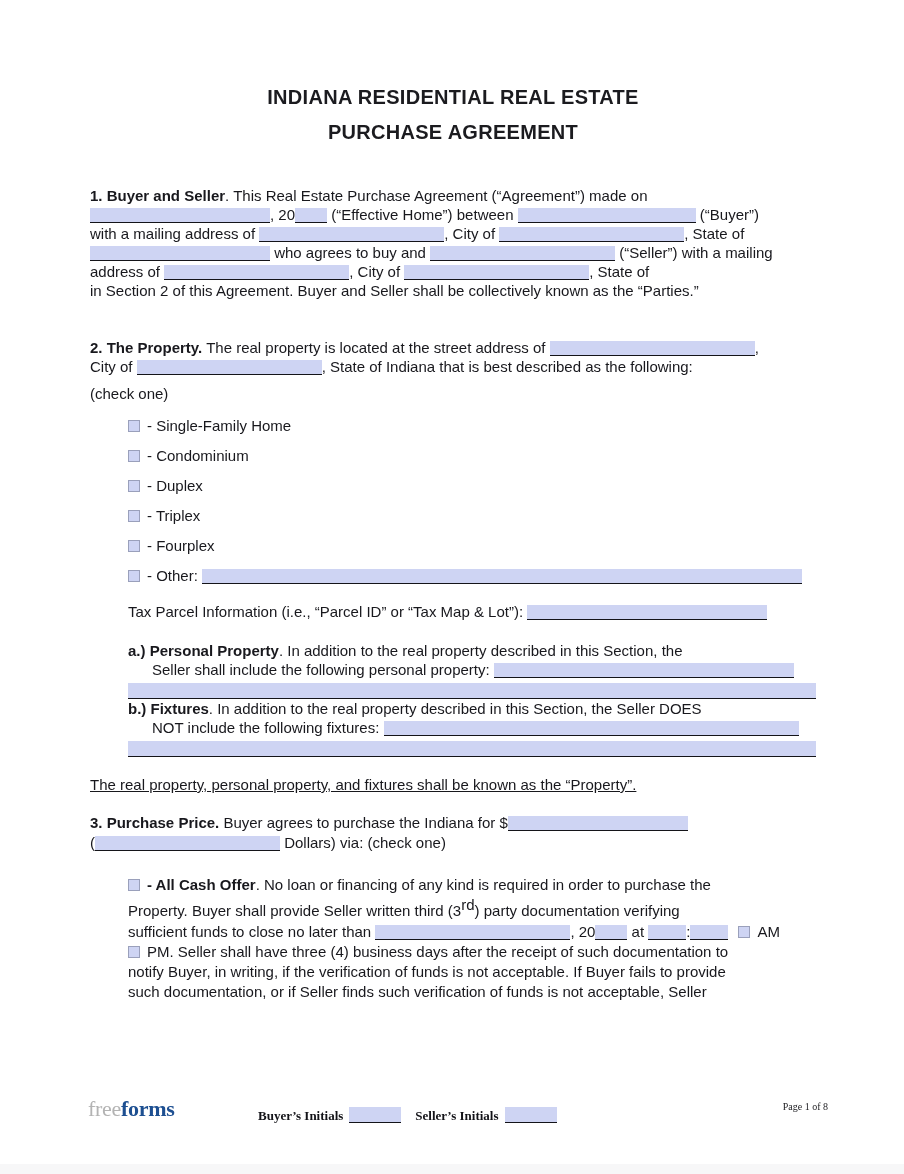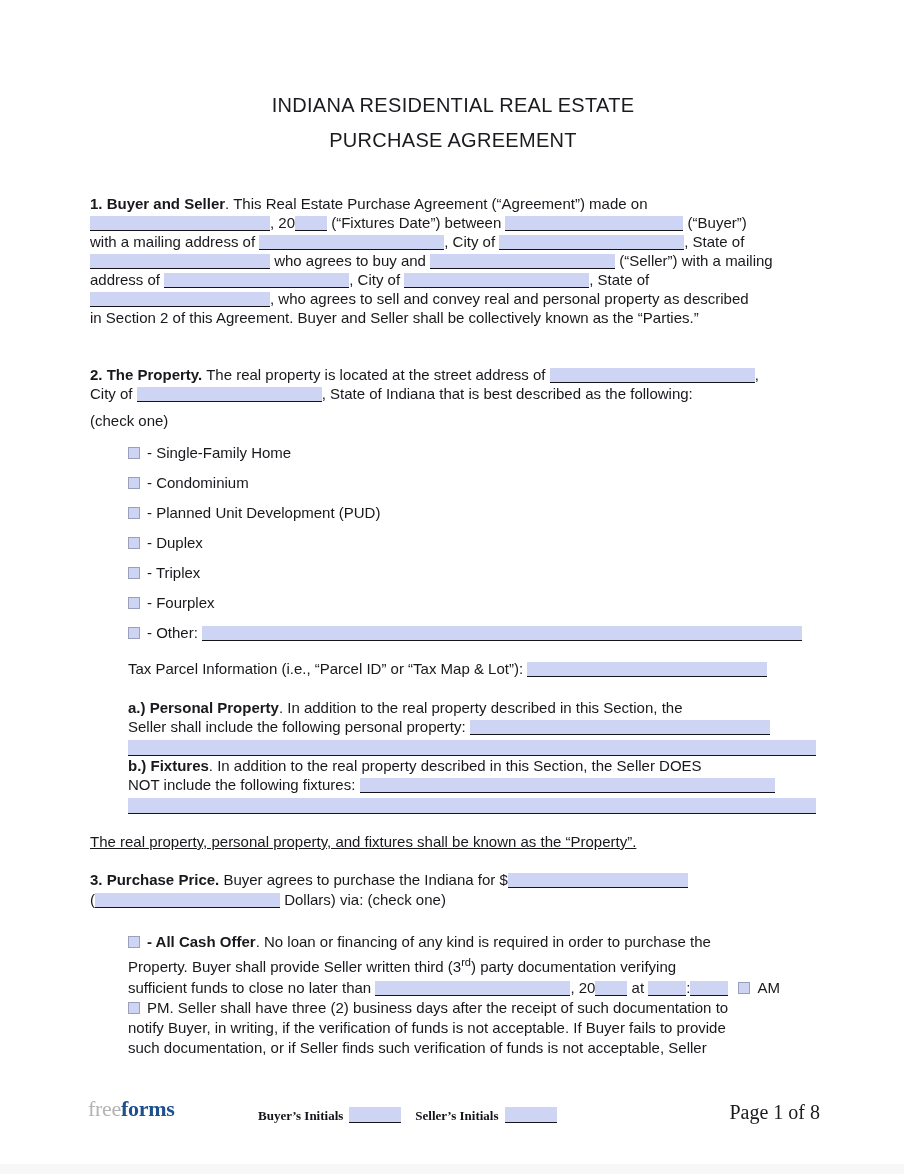--- a/index.html
+++ b/index.html
@@ -1,87 +1,85 @@
 <!DOCTYPE html>
 <html><head>
 <meta charset="utf-8">
 <style>
   html,body{margin:0;padding:0;background:#fff;}
   .page{position:relative;width:904px;height:1174px;background:#ffffff;overflow:hidden;
         font-family:"Liberation Sans",sans-serif;color:#18181d;}
   .content{padding:80px 88px 0 90px;}
-  .doc-title{text-align:center;font-size:20px;font-weight:normal;line-height:35px;
-             letter-spacing:.3px;color:#1b1b1f;margin:8px 0 36px 0;}
+  .doc-title{text-align:center;font-size:20px;font-weight:bold;line-height:35px;
+             letter-spacing:.3px;color:#1b1b1f;margin:0 0 36px 0;}
   .line{white-space:pre;font-size:15px;line-height:19px;}
   .para{margin:0;}
   .sec2{margin-top:38px;}
   .check-one{margin-top:8px;}
   .ind{margin-left:38px;}
   .chk-list{margin-top:13px;}
   .chk-item{margin-bottom:11px;}
   .tax-line{margin-top:17px;}
   .item-a{margin-top:20px;}
   .item-b{margin-top:0;}
-  .ml24{}
+  .ml24{margin-left:24px;}
   .note{margin-top:18px;text-decoration:underline;}
   .sec3{margin-top:19px;}
   .sec3 .line{line-height:20px;}
   .cash{margin-top:22px;}
   .cash .line{line-height:20.3px;}
   .fld{display:inline-block;height:14px;background:#ced4f3;
        border-bottom:1.5px solid #141419;vertical-align:-3px;}
   .fld-line{height:15px;background:#ced4f3;border-bottom:1.5px solid #141419;margin-top:4px;}
   .w32{width:32px;}.w38{width:38px;}.w178{width:178px;}.w180{width:180px;}
   .w185{width:185px;}.w195{width:195px;}.w205{width:205px;}.w240{width:240px;}
   .w300{width:300px;}.w415{width:415px;}.w600{width:600px;}
   .cb{display:inline-block;width:12px;height:12px;background:#ced4f3;
       border:1px solid #9aa0bb;box-sizing:border-box;vertical-align:-1px;margin-right:7px;}
   .cb-mid{margin-left:10px;}
-  sup{font-size:11px;}
+  sup{font-size:15px;}
   .footer{position:absolute;left:0;top:1090px;width:100%;height:50px;font-family:Liberation Serif, serif;}
   .logo{position:absolute;left:88px;top:6px;font-size:22px;letter-spacing:-.3px;}
   .logo-free{color:#b3b3b3;font-weight:normal;}
   .logo-forms{color:#1d4f91;font-weight:bold;}
   .initials{position:absolute;left:258px;top:17px;font-size:13px;font-weight:bold;
             white-space:pre;color:#131318;}
   .fld-init{width:52px;height:15px;margin:0 14px 0 6px;vertical-align:-3px;}
   .fld-init:last-child{margin-right:0;}
-  .pagenum{position:absolute;right:84px;top:11px;font-size:20px;color:#1b1b1f;}
+  .pagenum{position:absolute;right:76px;top:11px;font-size:10px;color:#1b1b1f;}
   .page-edge{position:absolute;left:0;bottom:0;width:100%;height:10px;background:#f7f7f8;}
 </style>
 </head>
 <body>
 
 <div class="page">
   <div class="content">
 
     <div class="doc-title">
       <div>INDIANA RESIDENTIAL REAL ESTATE</div>
       <div>PURCHASE AGREEMENT</div>
     </div>
 
     <div class="para">
       <div class="line"><b>1. Buyer and Seller</b><span>. This Real Estate Purchase Agreement (“Agreement”) made on</span></div>
-      <div class="line"><span class="fld w180"></span><span>, 20</span><span class="fld w32"></span><span> (“Fixtures Date”) between </span><span class="fld w178"></span><span> (“Buyer”)</span></div>
+      <div class="line"><span class="fld w180"></span><span>, 20</span><span class="fld w32"></span><span> (“Effective Home”) between </span><span class="fld w178"></span><span> (“Buyer”)</span></div>
       <div class="line"><span>with a mailing address of </span><span class="fld w185"></span><span>, City of </span><span class="fld w185"></span><span>, State of</span></div>
       <div class="line"><span class="fld w180"></span><span> who agrees to buy and </span><span class="fld w185"></span><span> (“Seller”) with a mailing</span></div>
       <div class="line"><span>address of </span><span class="fld w185"></span><span>, City of </span><span class="fld w185"></span><span>, State of</span></div>
-      <div class="line"><span class="fld w180"></span><span>, who agrees to sell and convey real and personal property as described</span></div>
       <div class="line"><span>in Section 2 of this Agreement. Buyer and Seller shall be collectively known as the “Parties.”</span></div>
     </div>
 
     <div class="para sec2">
       <div class="line"><b>2. The Property.</b><span> The real property is located at the street address of </span><span class="fld w205"></span><span>,</span></div>
       <div class="line"><span>City of </span><span class="fld w185"></span><span>, State of Indiana that is best described as the following:</span></div>
       <div class="line check-one">(check one)</div>
 
       <div class="chk-list ind">
         <div class="line chk-item"><span class="cb"></span><span>- Single-Family Home</span></div>
         <div class="line chk-item"><span class="cb"></span><span>- Condominium</span></div>
-        <div class="line chk-item"><span class="cb"></span><span>- Planned Unit Development (PUD)</span></div>
         <div class="line chk-item"><span class="cb"></span><span>- Duplex</span></div>
         <div class="line chk-item"><span class="cb"></span><span>- Triplex</span></div>
         <div class="line chk-item"><span class="cb"></span><span>- Fourplex</span></div>
         <div class="line chk-item"><span class="cb"></span><span>- Other: </span><span class="fld w600"></span></div>
       </div>
 
       <div class="line tax-line ind"><span>Tax Parcel Information (i.e., “Parcel ID” or “Tax Map &amp; Lot”): </span><span class="fld w240"></span></div>
 
       <div class="item-a ind">
         <div class="line"><b>a.) </b><b>Personal Property</b><span>. In addition to the real property described in this Section, the</span></div>
@@ -100,21 +98,21 @@
 
     <div class="para sec3">
       <div class="line"><b>3. Purchase Price.</b><span> Buyer agrees to purchase the Indiana for $</span><span class="fld w180"></span></div>
       <div class="line"><span>(</span><span class="fld w185"></span><span> Dollars) via: (check one)</span></div>
     </div>
 
     <div class="cash ind">
       <div class="line"><span class="cb"></span><b>- All Cash Offer</b><span>. No loan or financing of any kind is required in order to purchase the</span></div>
       <div class="line"><span>Property. Buyer shall provide Seller written third (3</span><sup>rd</sup><span>) party documentation verifying</span></div>
       <div class="line"><span>sufficient funds to close no later than </span><span class="fld w195"></span><span>, 20</span><span class="fld w32"></span><span> at </span><span class="fld w38"></span><span>:</span><span class="fld w38"></span><span class="cb cb-mid"></span><span>AM</span></div>
-      <div class="line"><span class="cb"></span><span>PM. Seller shall have three (2) business days after the receipt of such documentation to</span></div>
+      <div class="line"><span class="cb"></span><span>PM. Seller shall have three (4) business days after the receipt of such documentation to</span></div>
       <div class="line"><span>notify Buyer, in writing, if the verification of funds is not acceptable. If Buyer fails to provide</span></div>
       <div class="line"><span>such documentation, or if Seller finds such verification of funds is not acceptable, Seller</span></div>
     </div>
 
   </div>
 
   <div class="footer">
     <div class="logo"><span class="logo-free">free</span><span class="logo-forms">forms</span></div>
     <div class="initials"><span>Buyer’s Initials</span><span class="fld fld-init"></span><span>Seller’s Initials</span><span class="fld fld-init"></span></div>
     <div class="pagenum">Page 1 of 8</div>

